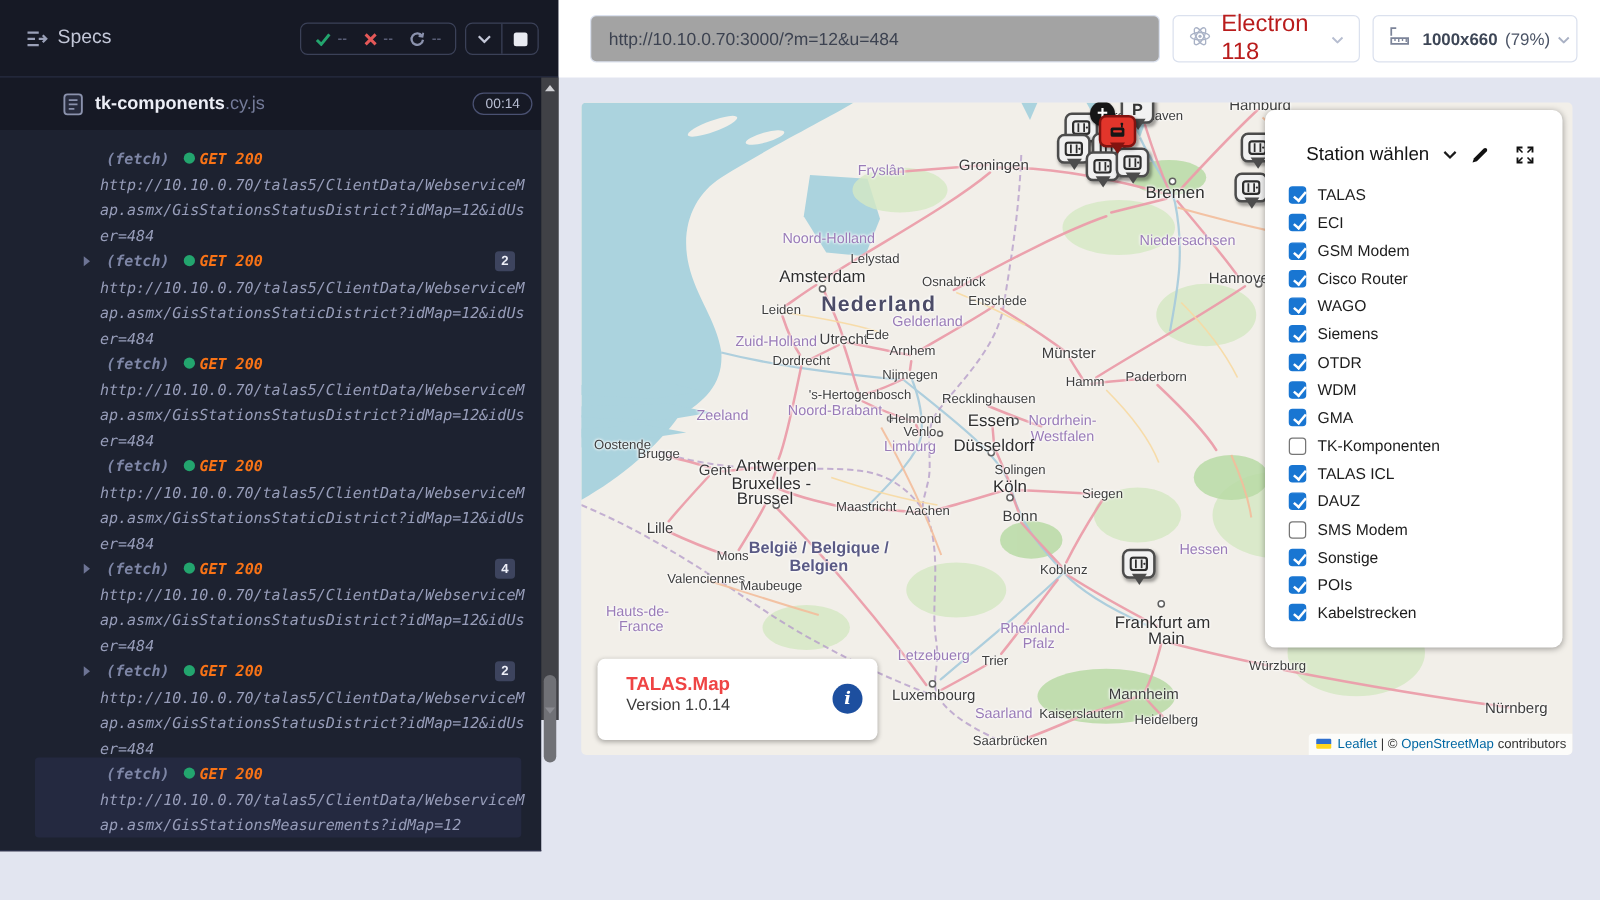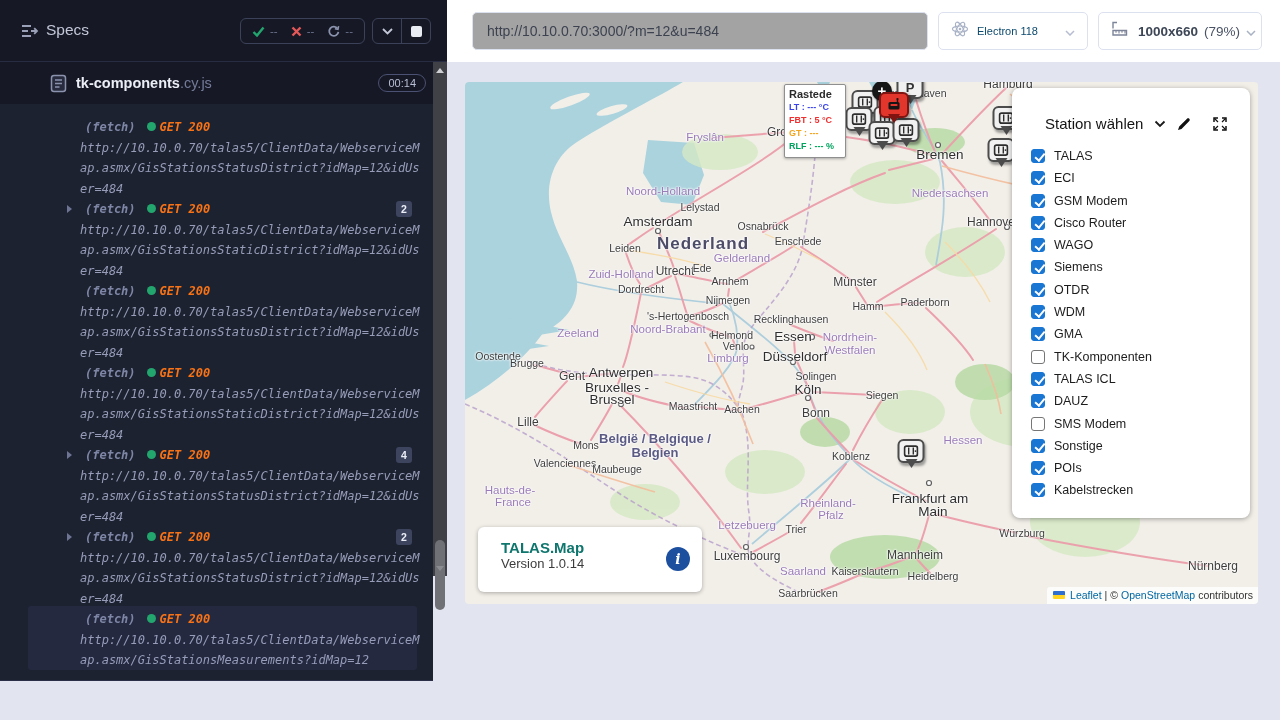--- a/index.html
+++ b/index.html
@@ -44,21 +44,21 @@
   .tri-down { width:0; height:0; border-top:5px solid #8b8c92; border-left:4px solid transparent; border-right:4px solid transparent; }
   .ss-thumb { position:absolute; left:2px; right:2px; top:478px; height:70px; background:#707176; border-radius:5px; }
 
   
   .main { position:absolute; left:447px; top:0; width:833px; height:720px; background:#e2e5f0; }
   .topbar { position:relative; width:100%; height:62px; background:#ffffff; }
   .url-input { position:absolute; left:25px; top:12px; width:456px; height:38px; border:1px solid #dbe1ee; border-radius:5px; padding:0 14px; font-size:14px; color:#3c4250; background:#a3a3a3; outline:none; font-family:"Liberation Sans",sans-serif; }
   .tb-btn { position:absolute; top:12px; height:38px; border:1px solid #dbe1ee; border-radius:5px; background:#fff; display:flex; align-items:center; padding:0 12px; gap:8px; }
   .browser-select { left:491px; width:150px; }
   .viewport-select { left:651px; width:164px; gap:6px; }
-  .browser-label { font-size:11px; color:#0c4a6e; }
+  .browser-label { font-size:19px; color:#b91c1c; }
   .size-label { font-size:13.5px; font-weight:700; color:#3d4656; }
   .zoom-label { font-size:13.5px; color:#4a5365; }
 
   
   .map { position:absolute; left:18px; top:82px; width:793px; height:522px; background:#f2efe9; border-radius:4px; overflow:hidden; }
   .map-bg { position:absolute; left:0; top:0; }
   .ml { position:absolute; transform:translate(-50%,-50%); white-space:nowrap; z-index:5; color:#3d3d3d; text-shadow:0 0 2px #fff,0 0 2px #fff,0 0 3px #fff; }
   .ml.sm { font-size:10.5px; }
   .ml.md { font-size:12px; }
   .ml.lg { font-size:13.5px; color:#2e2e2e; }
@@ -86,21 +86,21 @@
   .sp-pencil { margin-left:auto; display:flex; }
   .sp-expand { margin-left:20px; display:flex; }
   .sp-list { padding:17px 0 0 19px; display:flex; flex-direction:column; gap:8.3px; }
   .sp-item { display:flex; align-items:center; gap:9px; height:14px; }
   .cb { width:14px; height:14px; border:1.5px solid #767676; border-radius:3px; background:#fff; position:relative; flex:none; }
   .cb.on { background:#1976d2; border-color:#1976d2; }
   .cb.on::after { content:''; position:absolute; left:4.5px; top:1px; width:3.5px; height:8px; border:solid #fff; border-width:0 2px 2px 0; transform:rotate(40deg); }
   .sp-label { font-size:12.5px; color:#1c1c1c; white-space:nowrap; }
 
   .info-card { position:absolute; left:13px; top:445px; width:224px; height:65px; background:#fff; border-radius:6px; box-shadow:0 1px 4px rgba(0,0,0,.3); z-index:25; padding:12px 0 0 23px; }
-  .ic-title { font-weight:700; font-size:15px; color:#0f766e; }
+  .ic-title { font-weight:700; font-size:15px; color:#ef4444; }
   .ic-version { font-size:13px; color:#3c3c3c; margin-top:0; }
   .ic-info { position:absolute; right:12px; top:20px; width:24px; height:24px; border-radius:50%; background:#1d4f9f; color:#fff; text-align:center; font:italic 700 14px/24px "DejaVu Serif",serif; }
 
   .attribution { position:absolute; right:0; bottom:0; background:rgba(255,255,255,.78); padding:2px 5px 3px 6px; z-index:26; font-size:10.5px; color:#333; display:flex; align-items:center; gap:3px; border-top-left-radius:3px; white-space:nowrap; }
   .flag { width:12px; height:8px; background:linear-gradient(#2f6fce 50%,#ffd51d 50%); display:inline-block; border-radius:1px; margin-right:2px; }
   .attr-link { color:#0067a3; }
 </style>
 </head>
 <body>
 
@@ -497,29 +497,20 @@
               <line x1="11.5" y1="0.8" x2="11.5" y2="4" stroke="#161616" stroke-width="1.4"></line>
               <circle cx="11.5" cy="1.2" r="1.1" fill="#161616"></circle>
               <rect x="2.5" y="4" width="11" height="7.5" rx="1.5" fill="#161616"></rect>
               <rect x="4.5" y="6.2" width="7" height="1.8" rx="0.6" fill="#e2352b"></rect>
             </svg>
           </div>
           <div class="pin-tip"></div>
         </div>
       </div>
 
-    <div class="map-tooltip">
-      <div class="tt-title">Rastede</div>
-      <div id="tt-rows">
-          <div class="tt-row" style="color: rgb(58, 67, 232);">LT : --- °C</div>
-          <div class="tt-row" style="color: rgb(239, 47, 47);">FBT : 5 °C</div>
-          <div class="tt-row" style="color: rgb(242, 164, 28);">GT : ---</div>
-          <div class="tt-row" style="color: rgb(0, 163, 94);">RLF : --- %</div>
-        </div>
-    </div>
 
     <div class="station-panel">
       <div class="sp-header">
         <span class="sp-title">Station wählen</span>
         <span class="sp-chev">
           <svg width="12" height="8">
               <path d="M1.5 1.5 L6 6 L10.5 1.5" stroke="#1a1a1a" stroke-width="1.8" fill="none"></path>
             </svg>
         </span>
         <span class="sp-pencil">

